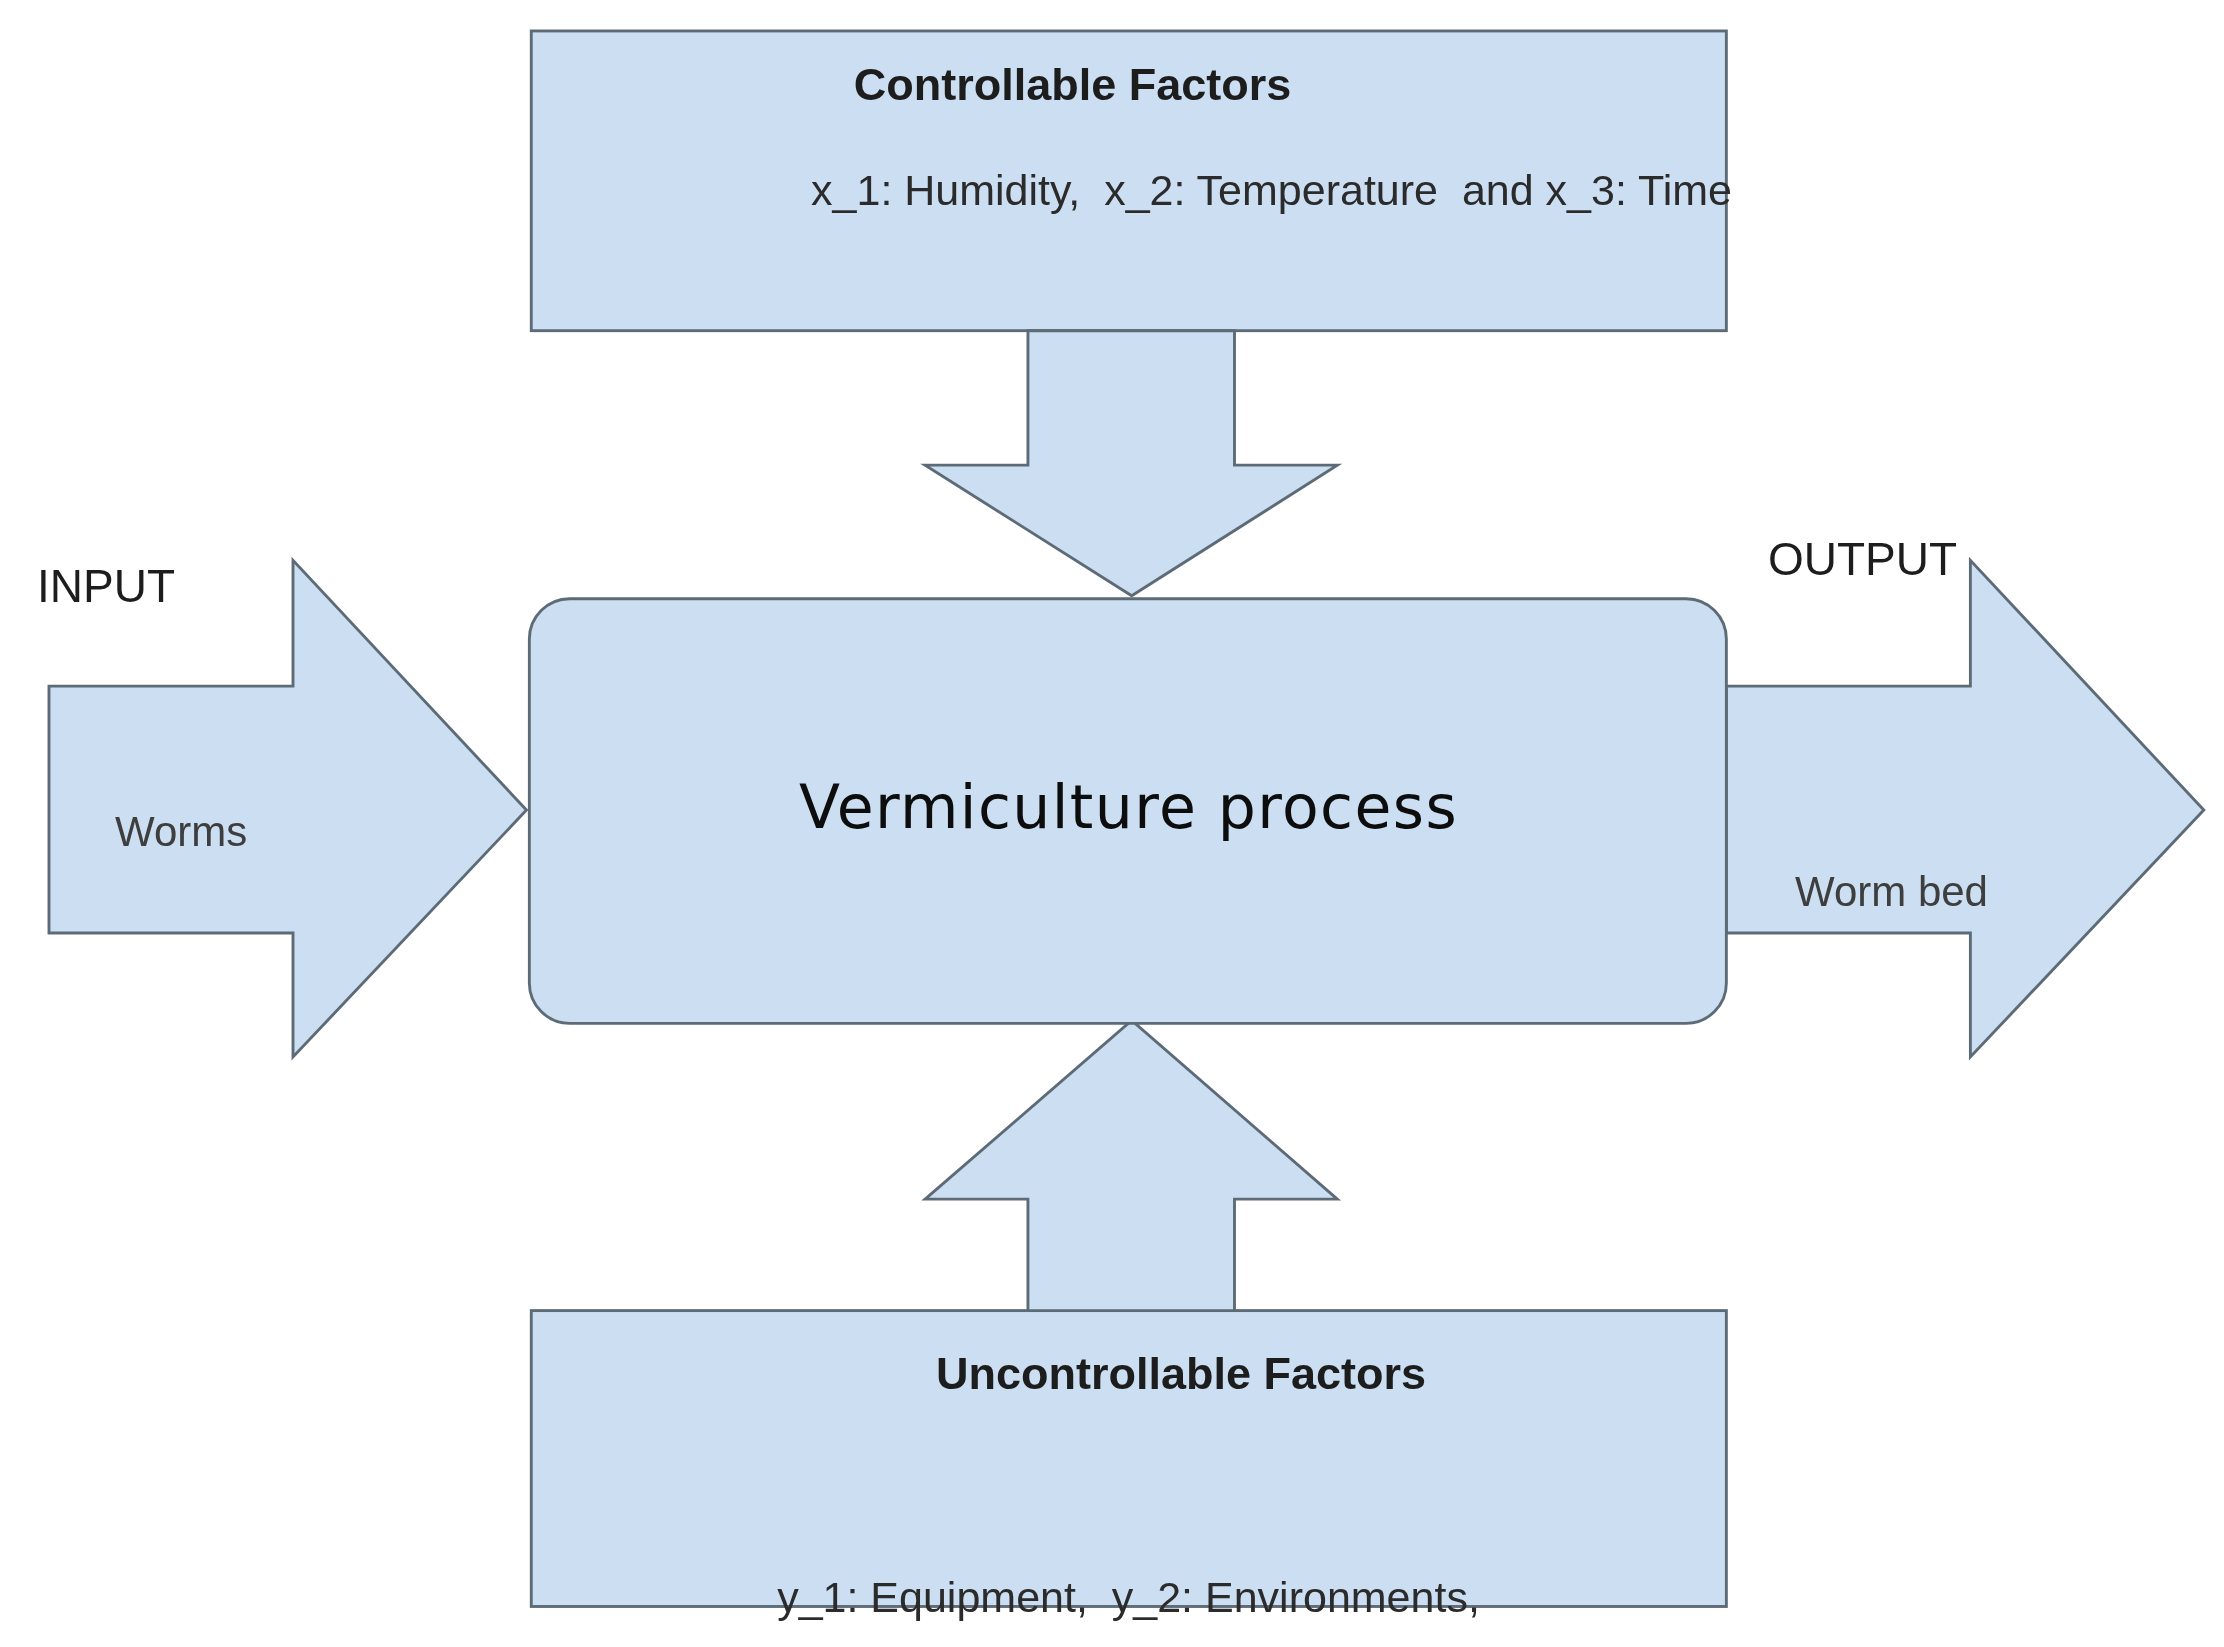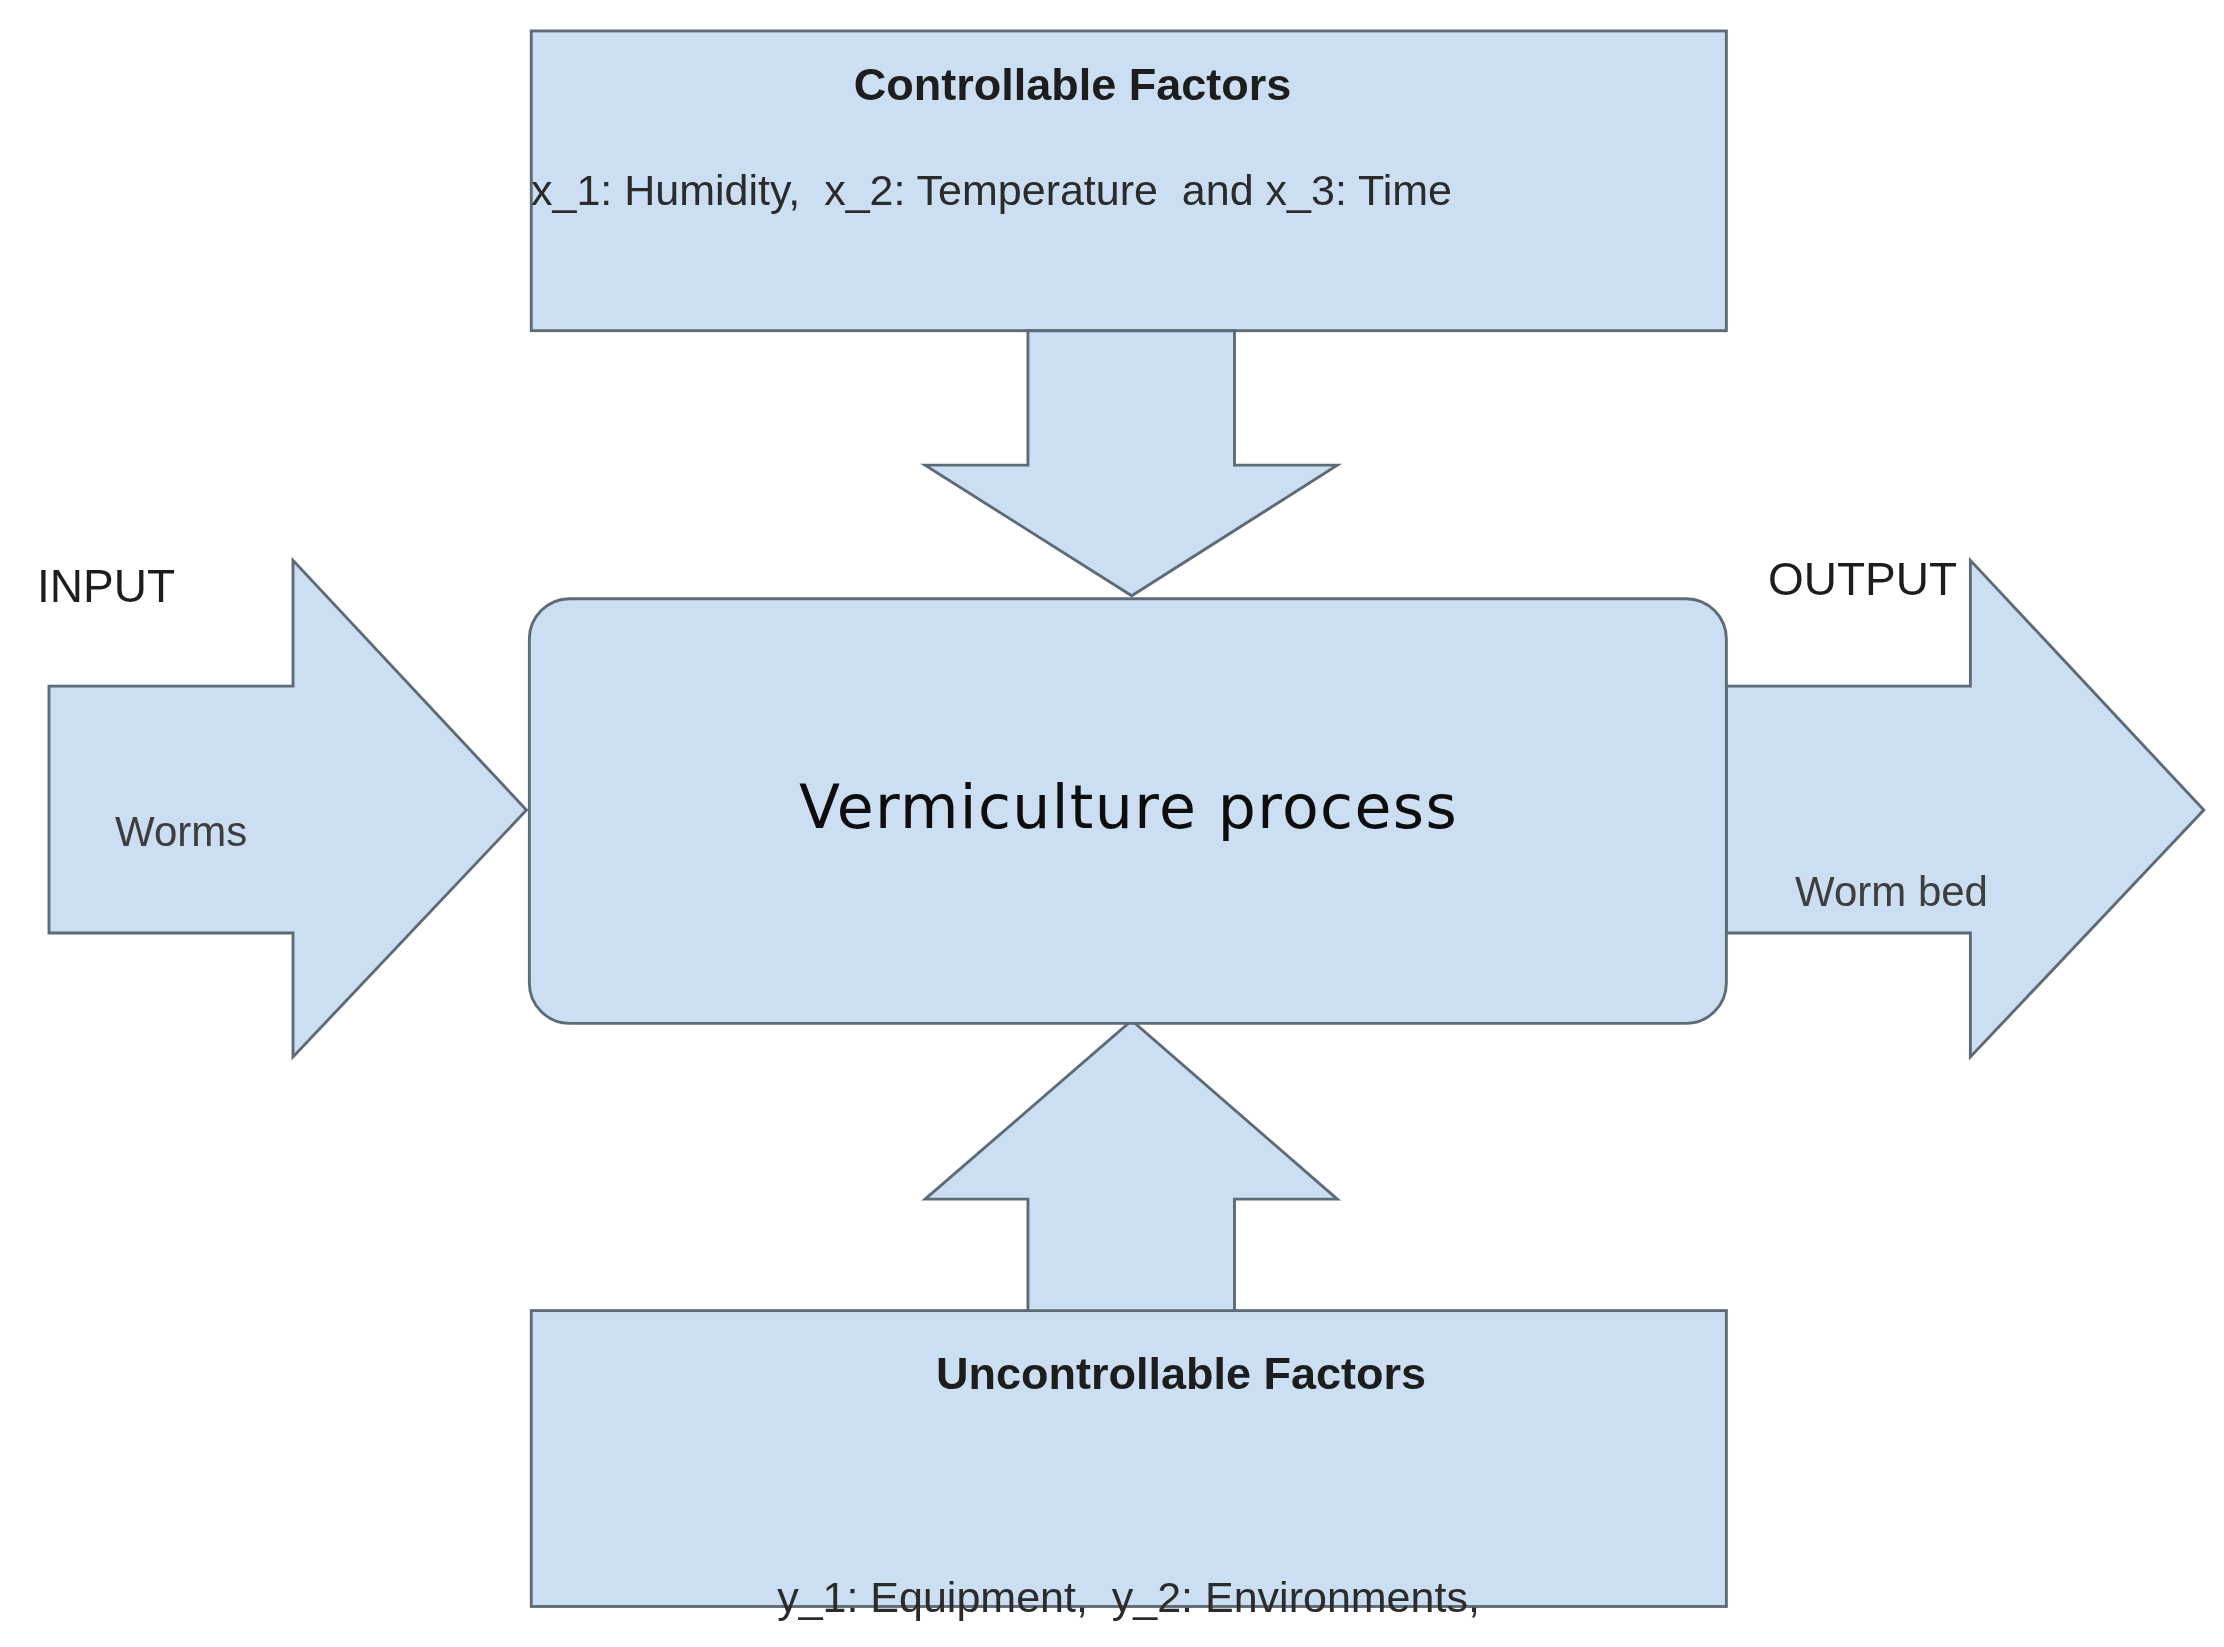--- a/index.html
+++ b/index.html
@@ -52,23 +52,24 @@
     width: 1083px;
     text-align: center;
     font-size: 45px;
     font-weight: bold;
     color: #1d1d1d;
   }
   .cf-body {
     left: 531px;
     top: 163px;
     width: 1195px;
-    text-align: left;
+    text-align: right;
     font-size: 43px;
     color: #2b2b2b;
+    padding-left: 6px;
   }
 
   
   .ucf-title {
     left: 531px;
     top: 1345px;
     width: 1300px;
     text-align: center;
     font-size: 45px;
     font-weight: bold;
@@ -101,21 +102,20 @@
     left: 37px;
     top: 557px;
     font-size: 46px;
     color: #1d1d1d;
   }
   .output-caption {
     left: 1768px;
     top: 530px;
     font-size: 46px;
     color: #1d1d1d;
-    margin-top: 20px;
   }
   .input-value {
     left: 115px;
     top: 805px;
     font-size: 42px;
     color: #3e3e3e;
   }
   .output-value {
     left: 1795px;
     top: 764px;

